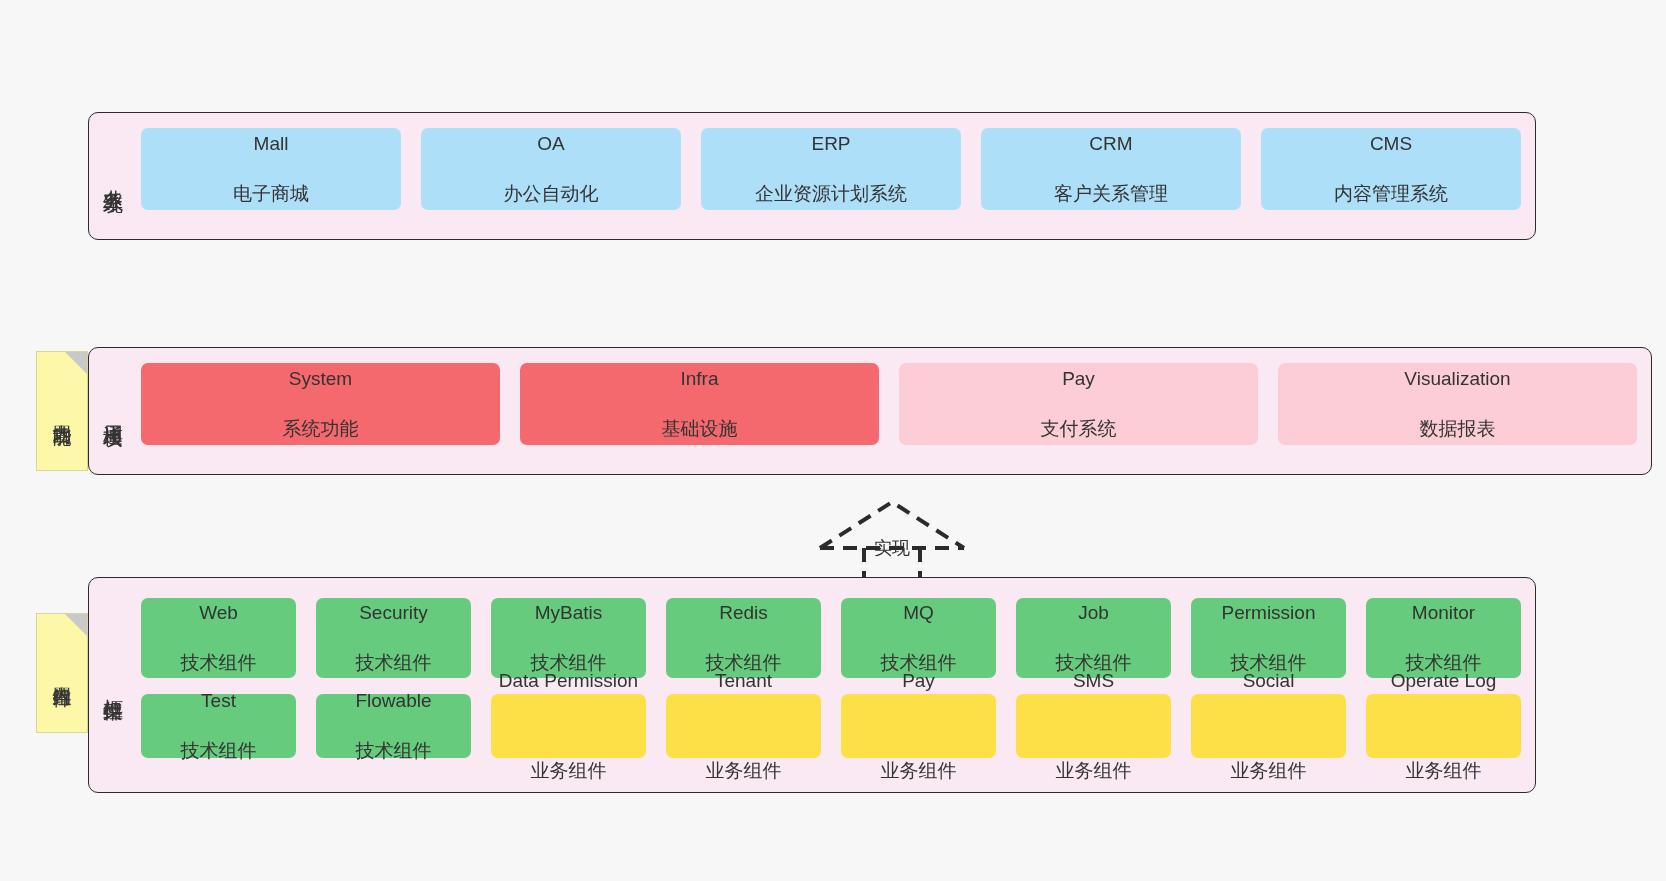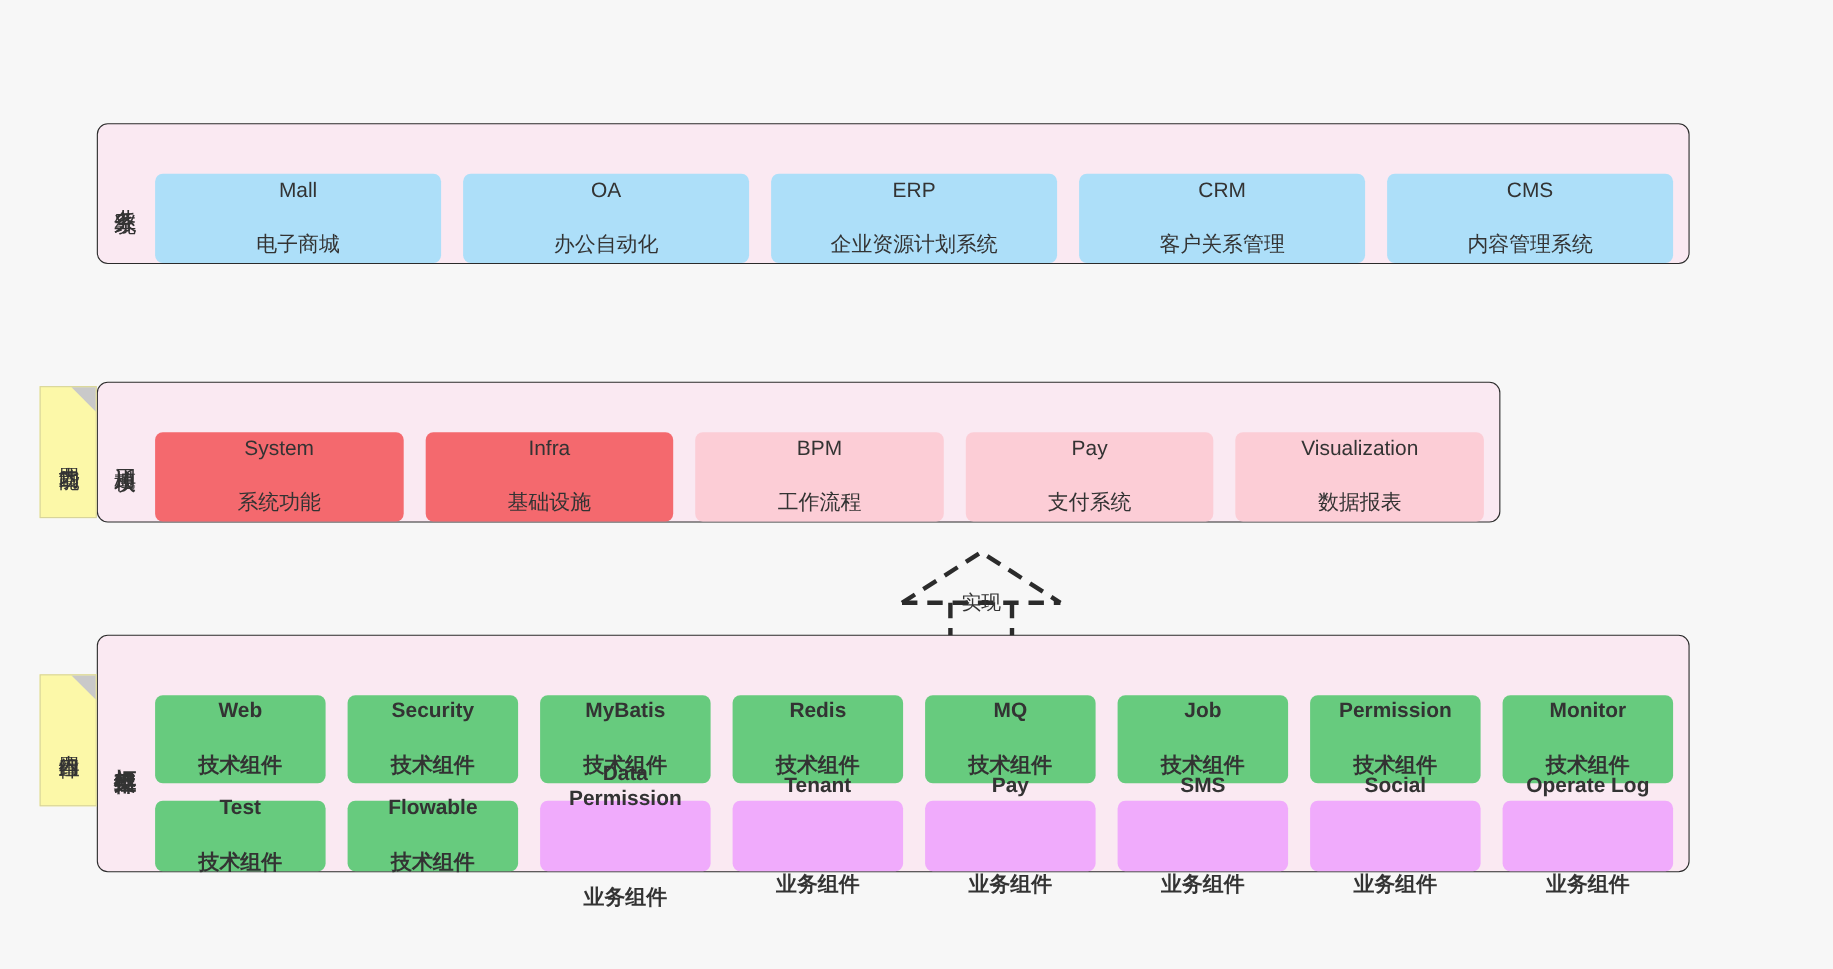--- a/index.html
+++ b/index.html
@@ -44,23 +44,23 @@
     writing-mode: vertical-rl;
     text-orientation: upright;
     letter-spacing: 1px;
     white-space: nowrap;
   }
 
   .layer-body {
     flex: 1 1 auto;
     display: flex;
     flex-direction: column;
-    justify-content: flex-end;
+    justify-content: center;
     gap: 16px;
-    padding: 0 14px 0 4px;
+    padding: 0 14px 14px 4px;
   }
 
   .row {
     display: flex;
     gap: 20px;
   }
 
   
   .node {
     flex: 1 1 0;
@@ -81,21 +81,21 @@
   .node .cn {
     font-size: 19px;
     color: #333333;
     margin-top: 26px;
   }
 
   .node.blue      { background: #addff9; }
   .node.red       { background: #f4696e; }
   .node.pink      { background: #fccdd6; }
   .node.green     { background: #67cb7e; }
-  .node.lightgreen{ background: #f0abfc; gap: 40px; }
+  .node.lightgreen{ background: #fde047; gap: 40px; }
 
   
   .note {
     position: absolute;
     background: #fcf8a8;
     border: 1px solid #d8d49a;
     box-sizing: border-box;
     display: flex;
     align-items: center;
     justify-content: center;
@@ -168,35 +168,31 @@
       </div>
     </div>
   </div>
 
 
   <div class="note" style="left:36px; top:351px; width:52px; height:120px;">
     <span class="fold"></span>
     <span>内置功能</span>
   </div>
 
-  <div class="layer" style="left:88px; top:347px; width:1276px; height:128px;">
+  <div class="layer" style="left:88px; top:347px; width:1564px; height:128px;">
     <div class="layer-title">通用模块</div>
     <div class="layer-body">
       <div class="row">
         <div class="node red">
           <span class="en">System</span>
           <span class="cn">系统功能</span>
         </div>
         <div class="node red">
           <span class="en">Infra</span>
           <span class="cn">基础设施</span>
-        </div>
-        <div class="node pink">
-          <span class="en">BPM</span>
-          <span class="cn">工作流程</span>
         </div>
         <div class="node pink">
           <span class="en">Pay</span>
           <span class="cn">支付系统</span>
         </div>
         <div class="node pink">
           <span class="en">Visualization</span>
           <span class="cn">数据报表</span>
         </div>
       </div>
@@ -212,21 +208,21 @@
       <line x1="52" y1="98" x2="108" y2="98" stroke="#2b2b2b" stroke-width="4" stroke-dasharray="14 9"></line>
     </svg>
     <div class="arrow-label">实现</div>
   </div>
 
   <div class="note" style="left:36px; top:613px; width:52px; height:120px;">
     <span class="fold"></span>
     <span>内置组件</span>
   </div>
 
-  <div class="layer" style="left:88px; top:577px; width:1448px; height:216px;font-weight:bold;">
+  <div class="layer" style="left:88px; top:577px; width:1448px; height:216px;">
     <div class="layer-title">框架组件</div>
     <div class="layer-body">
       <div class="row" style="height:80px;">
         <div class="node green">
           <span class="en">Web</span>
           <span class="cn">技术组件</span>
         </div>
         <div class="node green">
           <span class="en">Security</span>
           <span class="cn">技术组件</span>

